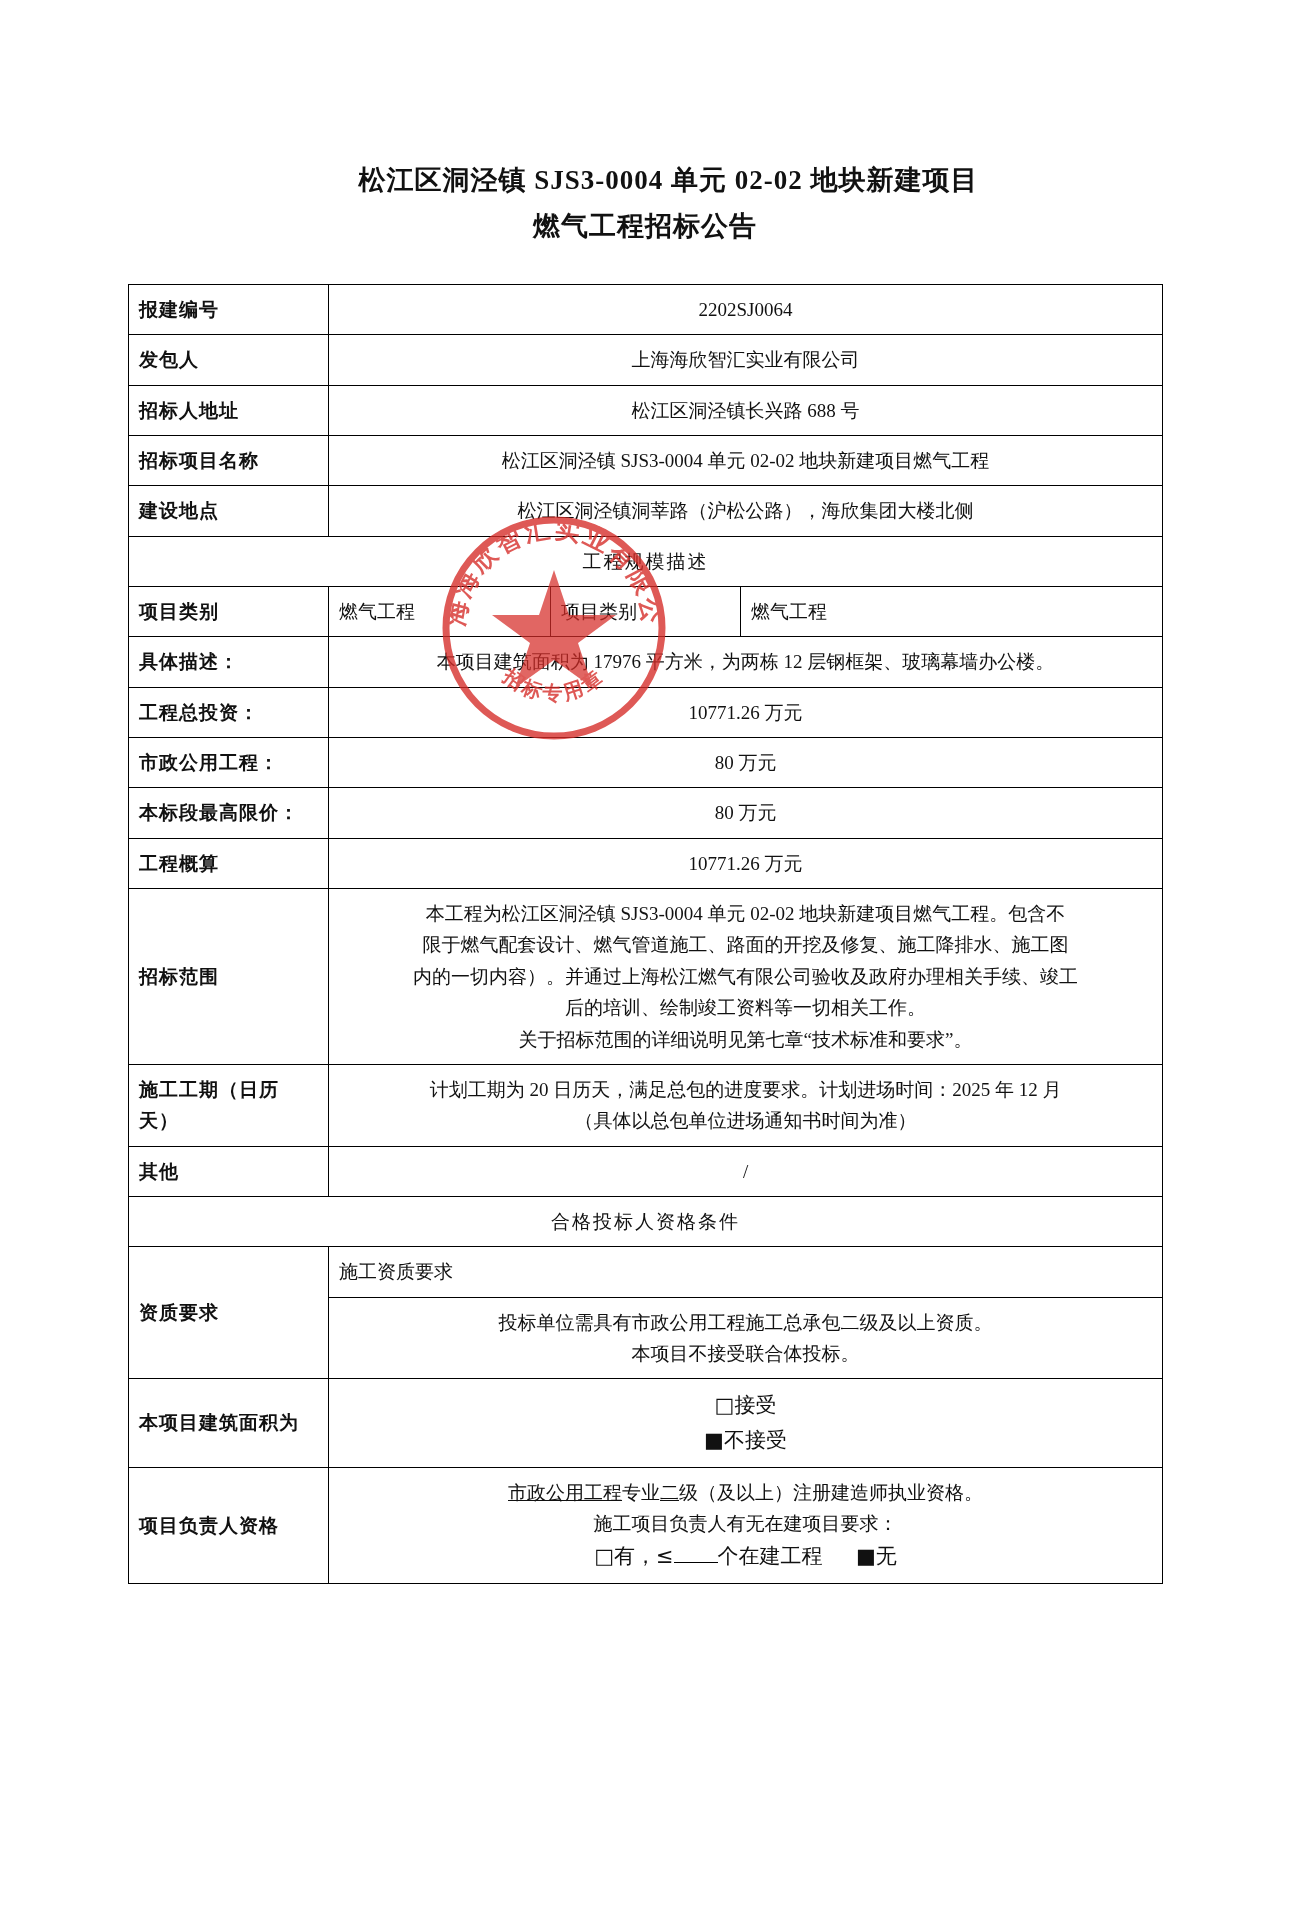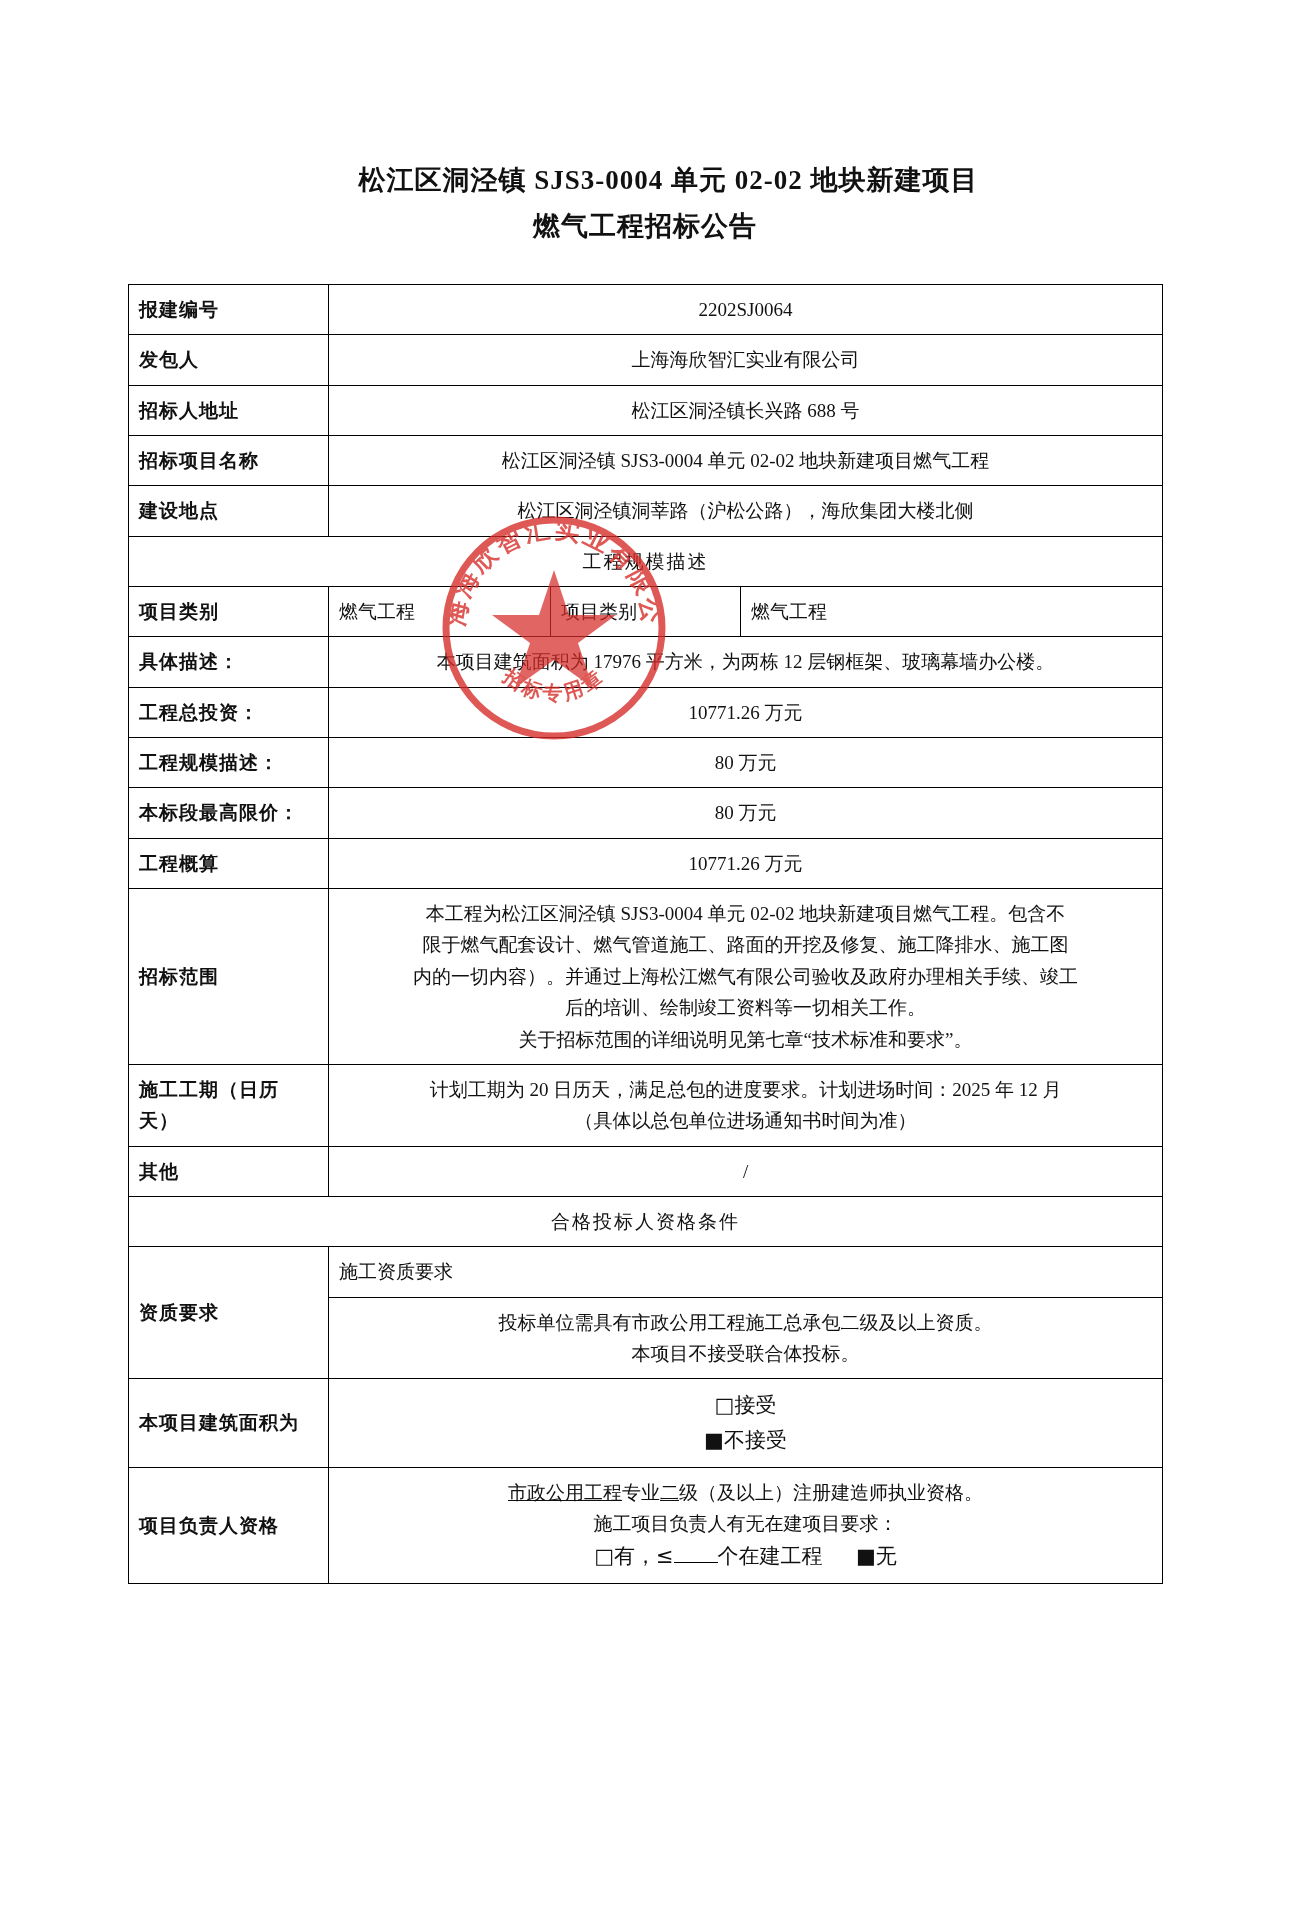--- a/index.html
+++ b/index.html
@@ -164,21 +164,21 @@
         </tr>
         <tr>
           <td class="lbl">具体描述：</td>
           <td class="val" colspan="3">本项目建筑面积为 17976 平方米，为两栋 12 层钢框架、玻璃幕墙办公楼。</td>
         </tr>
         <tr>
           <td class="lbl">工程总投资：</td>
           <td class="val" colspan="3">10771.26 万元</td>
         </tr>
         <tr>
-          <td class="lbl">工程规模描述：</td>
+          <td class="lbl">市政公用工程：</td>
           <td class="val" colspan="3">80 万元</td>
         </tr>
         <tr>
           <td class="lbl">本标段最高限价：</td>
           <td class="val" colspan="3">80 万元</td>
         </tr>
         <tr>
           <td class="lbl">工程概算</td>
           <td class="val" colspan="3">10771.26 万元</td>
         </tr>

